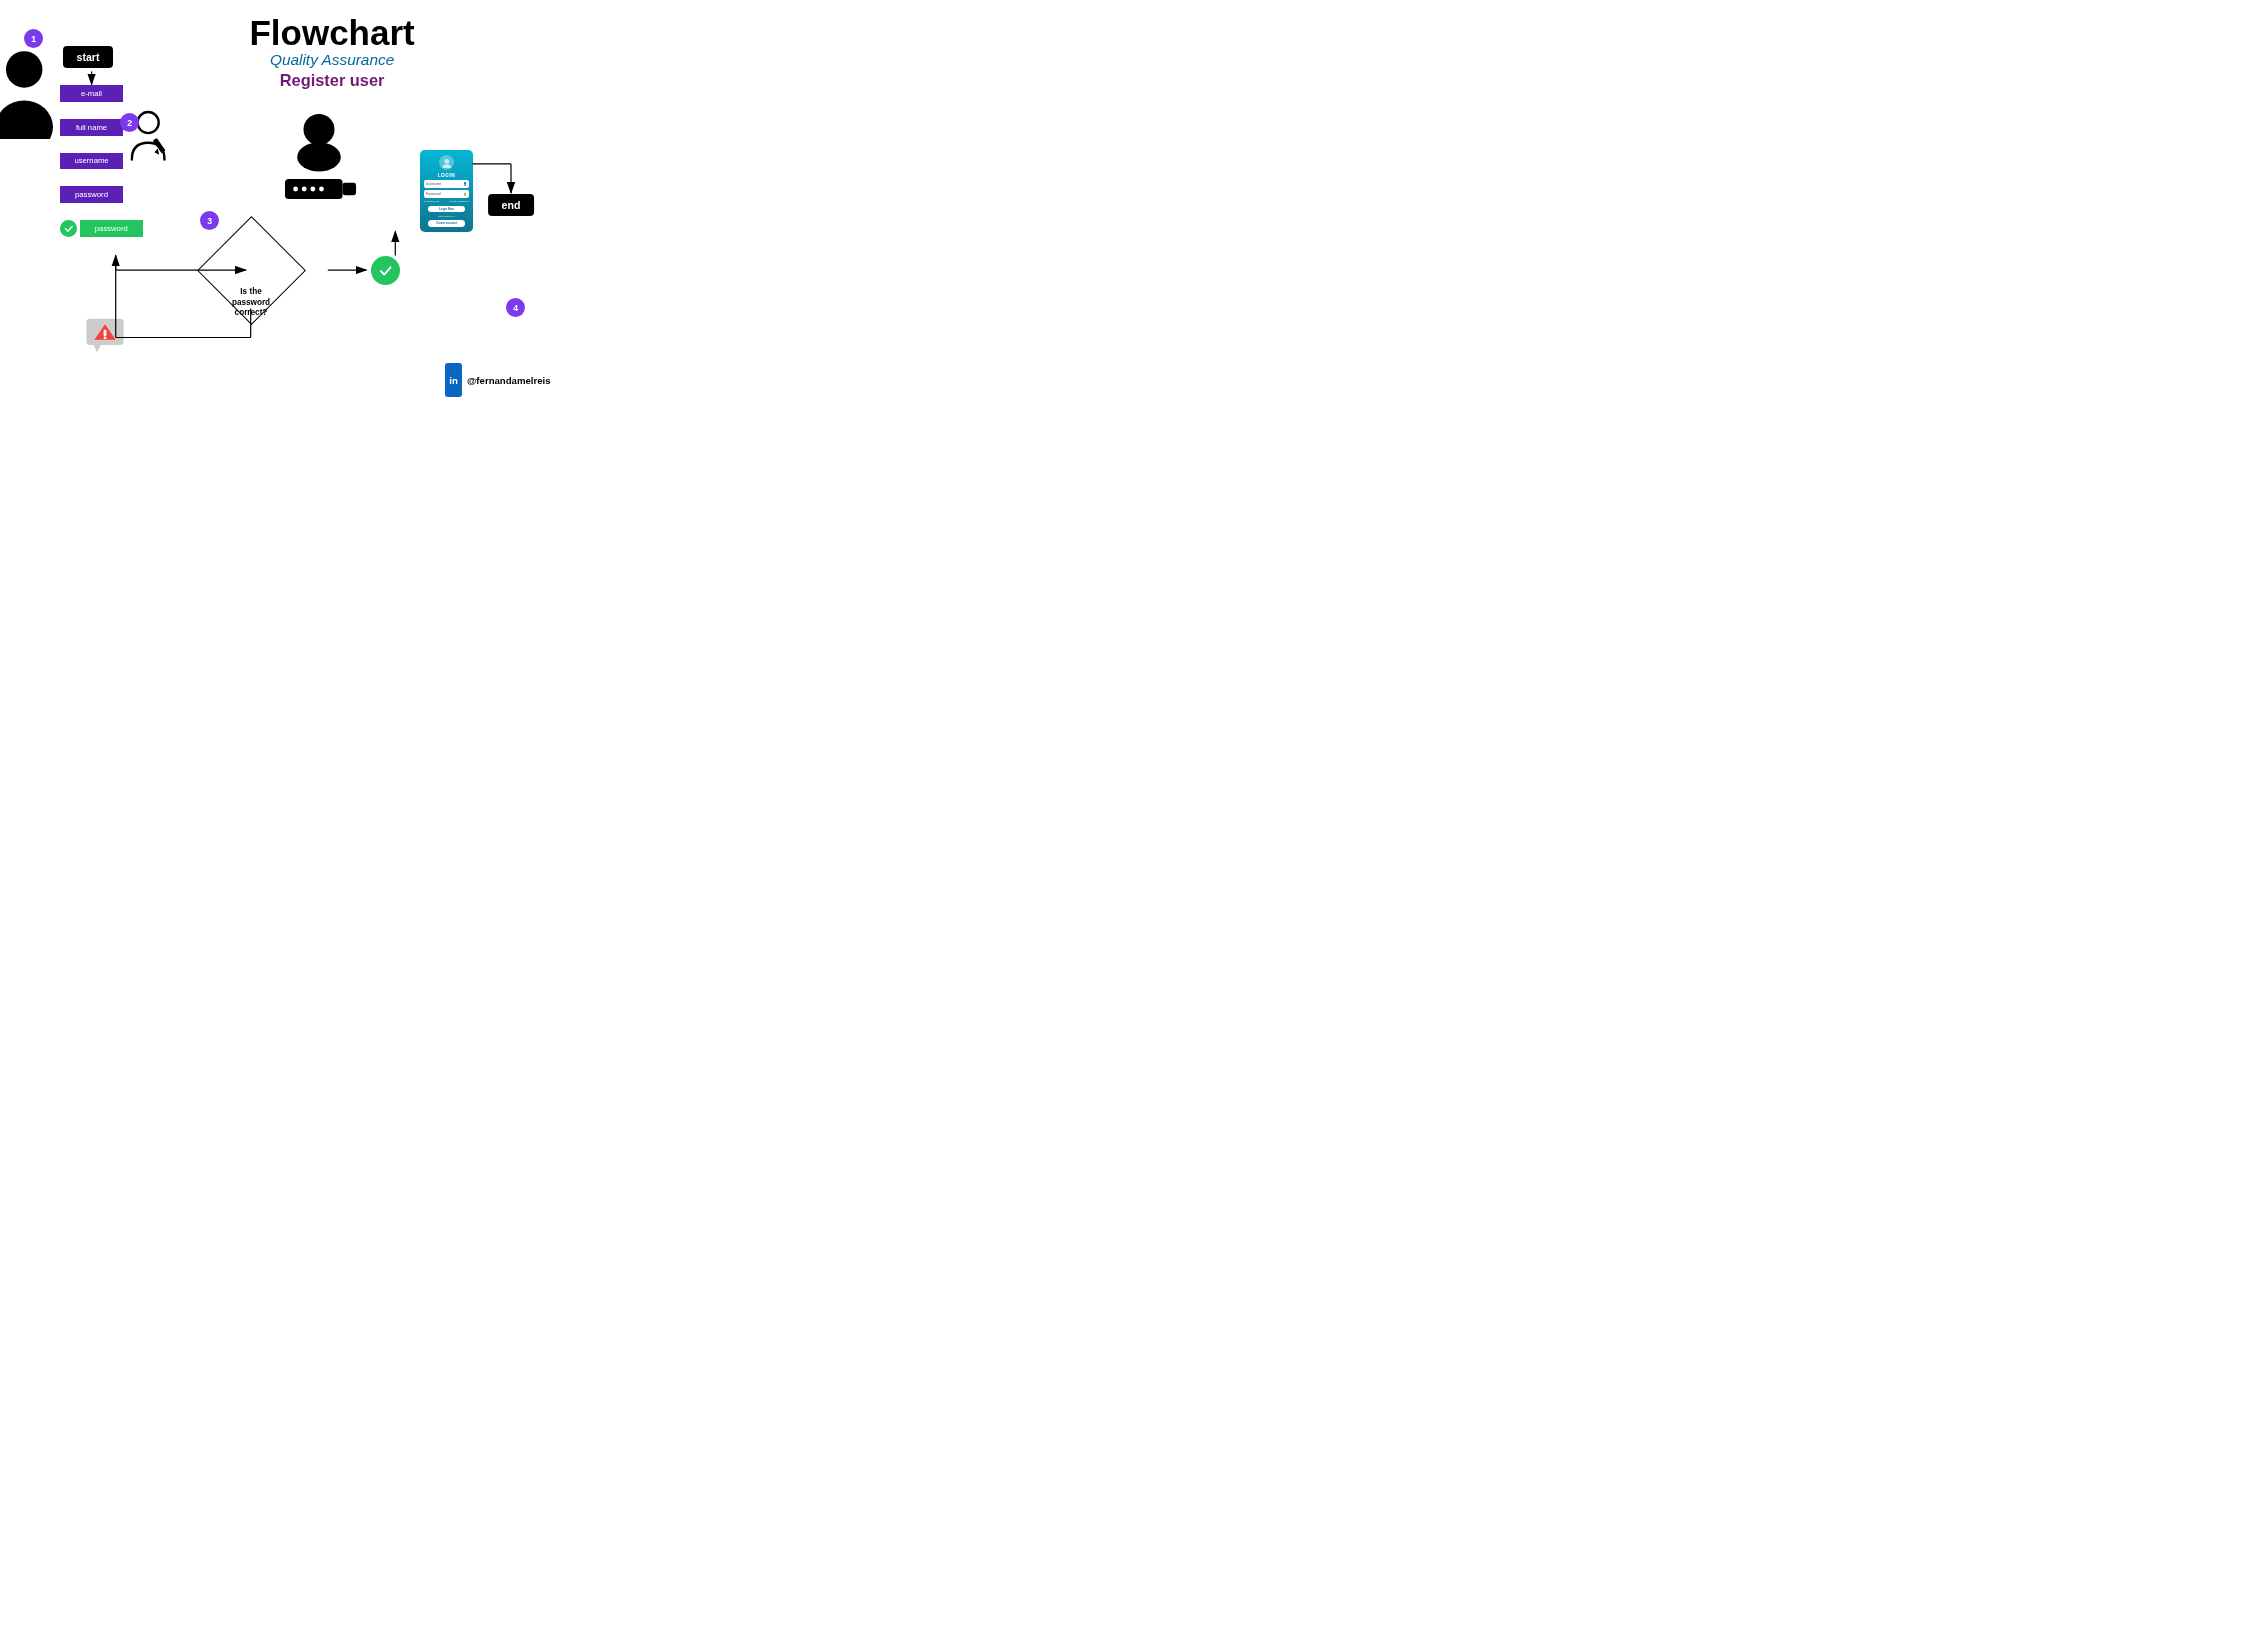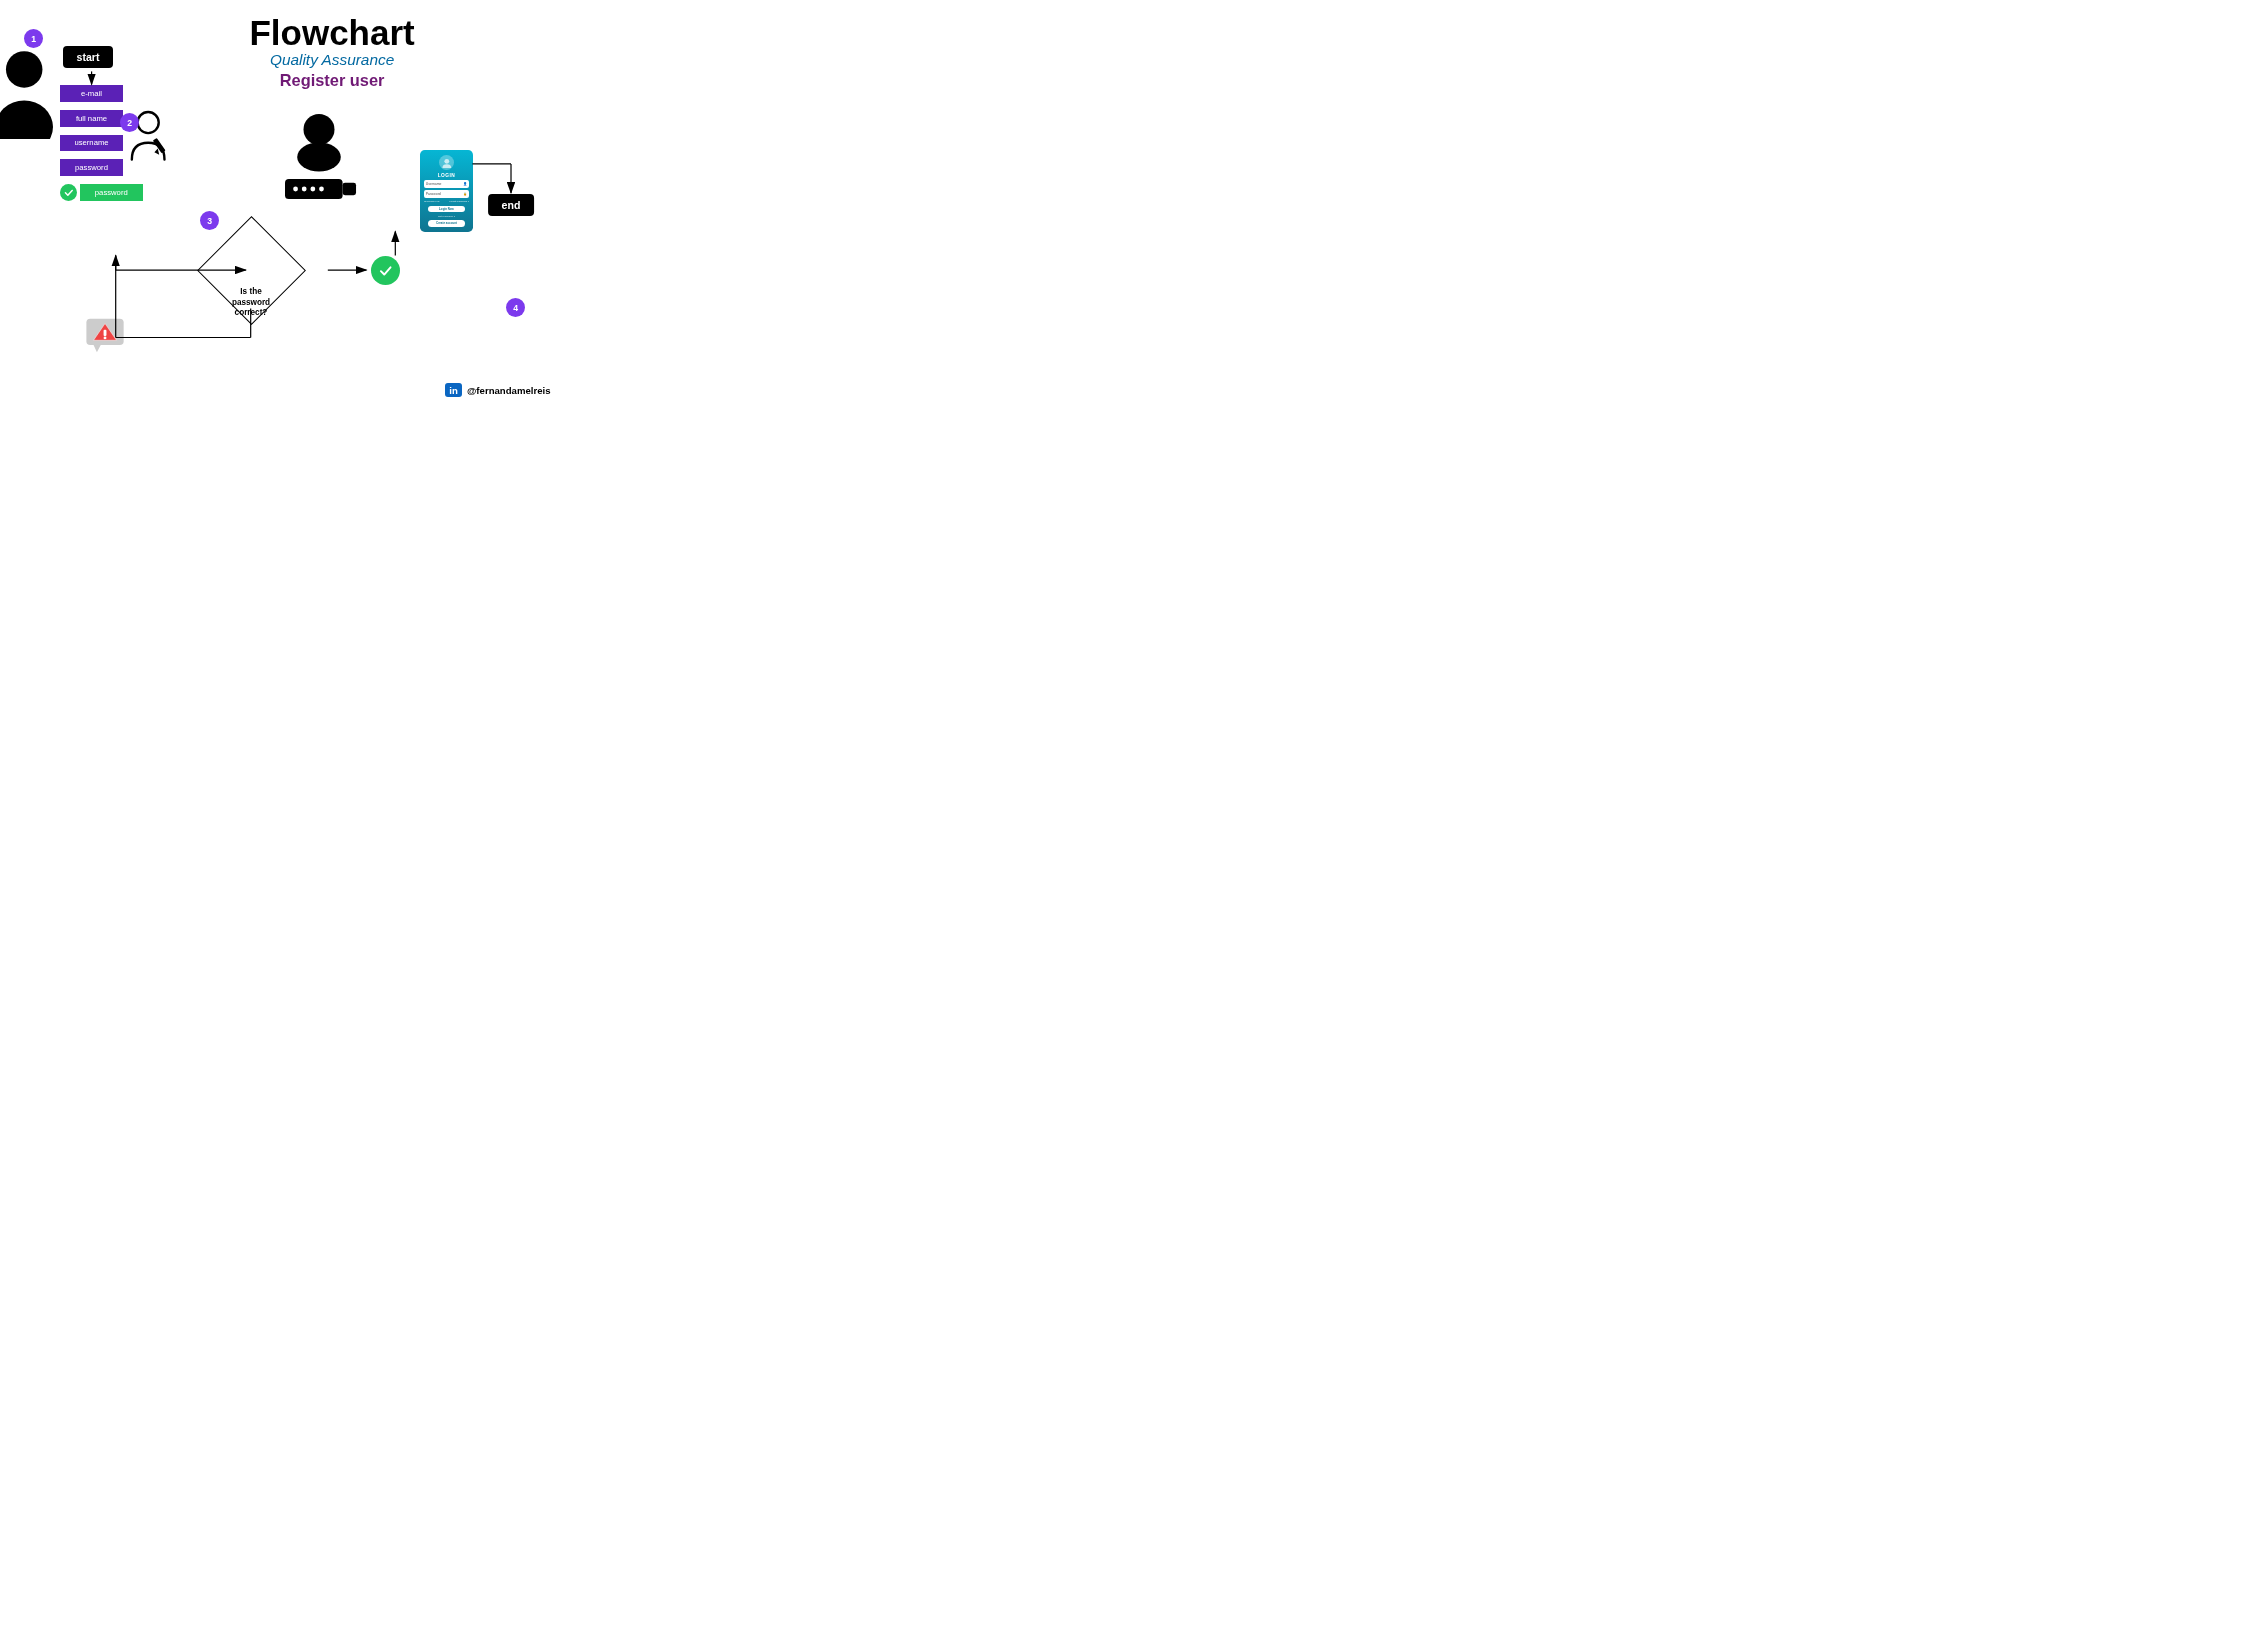--- a/index.html
+++ b/index.html
@@ -201,21 +201,21 @@
       gap: 4.8px;
       bottom: 9.6px;
       right: 14.5px;
     }
     .linkedin-logo {
       background: #0a66c2;
       color: white;
       font-size: 9.6px;
       font-weight: bold;
       width: 17.4px;
-      height: 14px;
+      height: 34px;
       border-radius: 2.9px;
       display: flex;
       align-items: center;
       justify-content: center;
     }
     .linkedin-handle {
       font-size: 9.6px;
       font-weight: 600;
       color: #000;
       text-align: right;
@@ -266,21 +266,21 @@
   <span>start</span>
 </div>
 
 <div style="position:absolute; top:43px; left:0px;">
   <svg width="58" height="96" viewBox="0 0 120 200">
     <circle cx="50" cy="55" r="38" fill="#000"></circle>
     <ellipse cx="50" cy="175" rx="60" ry="55" fill="#000"></ellipse>
   </svg>
 </div>
 
-<div style="position:absolute; top:84px; left:60px; display:flex; flex-direction:column; gap:6px;">
+<div style="position:absolute; top:84px; left:60px; display:flex; flex-direction:column; gap:15px;">
   <div class="form-field"><span>e-mail</span></div>
   <div class="form-field"><span>full name</span></div>
   <div class="form-field"><span>username</span></div>
   <div class="form-field"><span>password</span></div>
   <div style="display:flex; align-items:center; gap:2.4px;">
 
     <div style="width:17.4px; height:17.4px; border-radius:50%; background:#22c55e; display:flex; align-items:center; justify-content:center;">
       <svg width="9.6" height="9.6" viewBox="0 0 20 20">
           <polyline points="3,10 8,15 17,5" fill="none" stroke="white" stroke-width="3" stroke-linecap="round" stroke-linejoin="round"></polyline>
         </svg>

